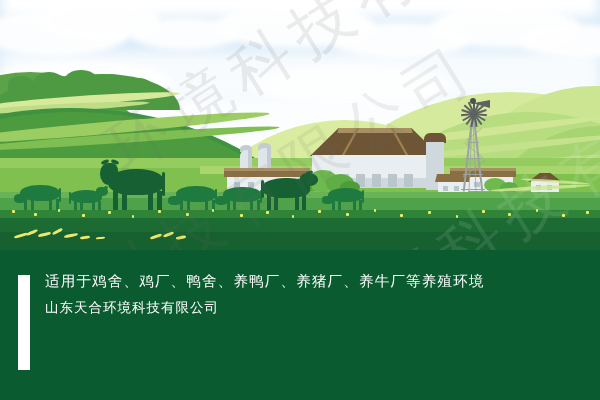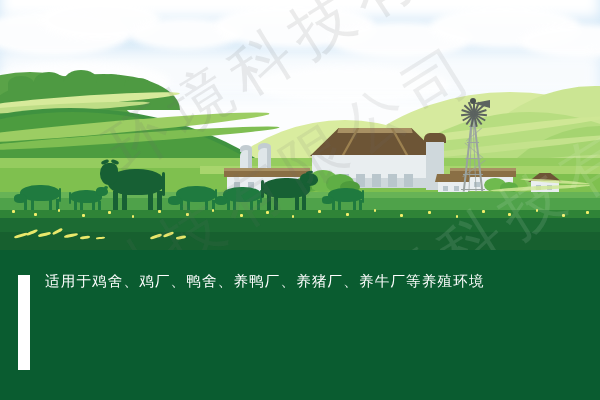--- a/index.html
+++ b/index.html
@@ -404,16 +404,17 @@
   <div id="watermark">
     <div class="wm-text wm-a">环境科技有限公司</div>
     <div class="wm-text wm-b">环境科技有限公司</div>
     <div class="wm-text wm-c">环境科技有限公司</div>
   </div>
 
   <div id="banner">
     <div id="accent-bar"></div>
     <div id="banner-text">
       <p id="subtitle">适用于鸡舍、鸡厂、鸭舍、养鸭厂、养猪厂、养牛厂等养殖环境</p>
+      <p id="company">山东天合环境科技有限公司</p>
     </div>
   </div>
 
 </div>
 
 </body></html>

